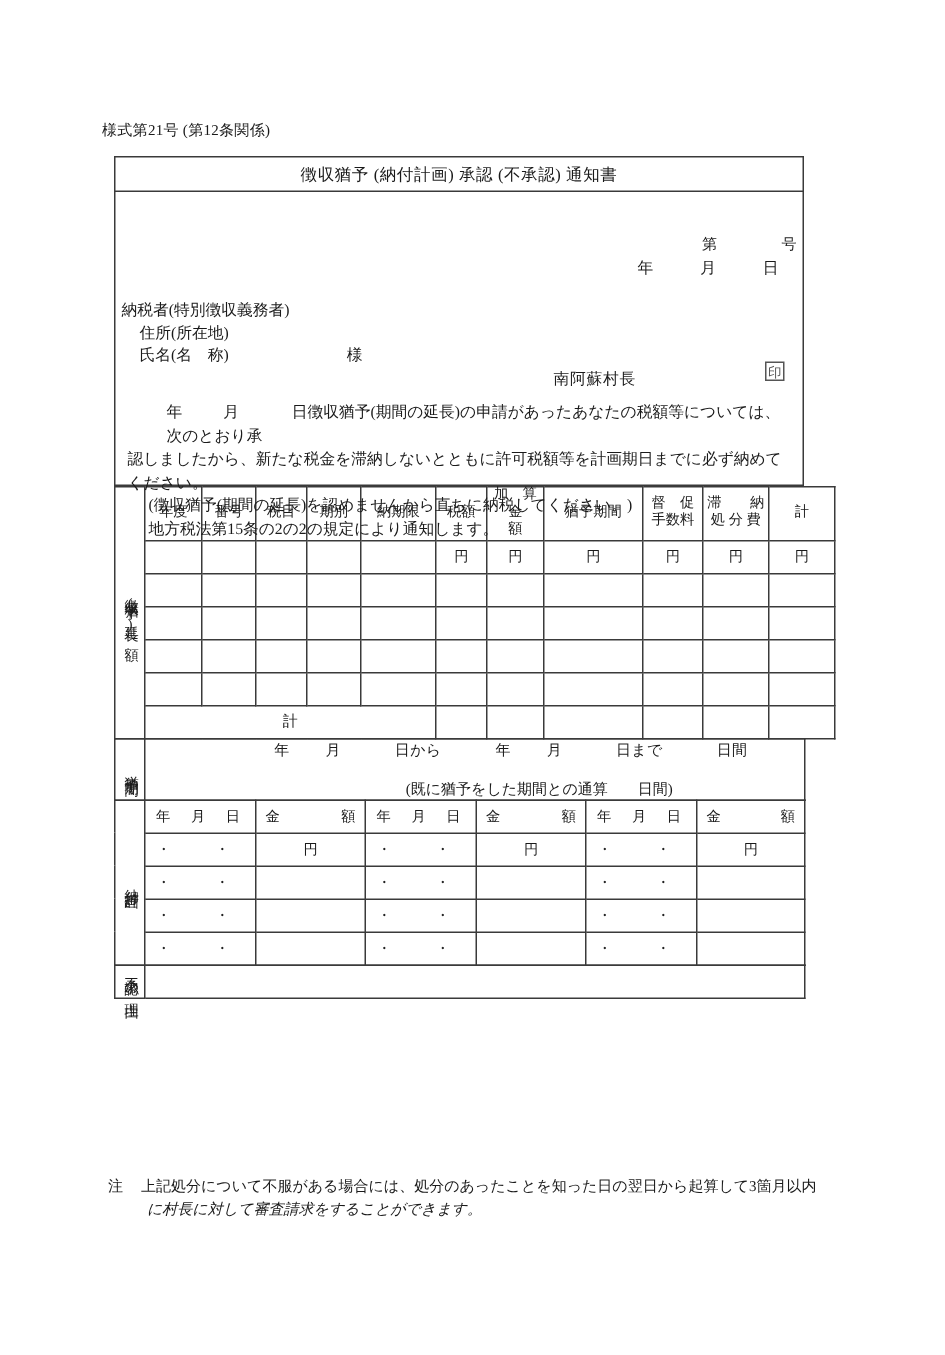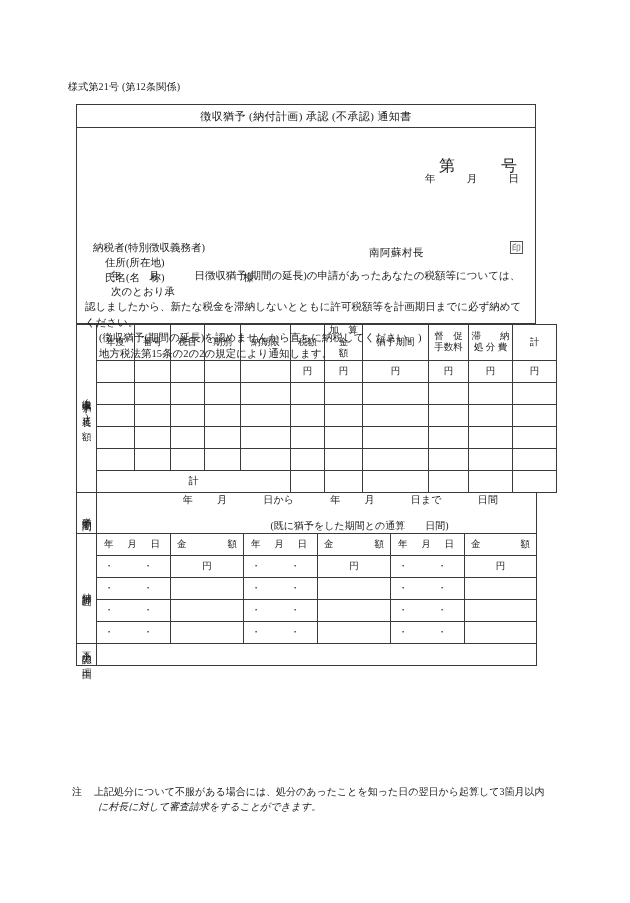--- a/index.html
+++ b/index.html
@@ -42,31 +42,31 @@
   
   .head-box {
     border-left: 1px solid #3a3a3a;
     border-right: 1px solid #3a3a3a;
     border-bottom: 1px solid #3a3a3a;
     position: relative;
     height: 196px;
     font-size: 10.5px;
   }
   .docno {
-    position: absolute; right: 18px; top: 28px;
-    font-size: 16px; white-space: nowrap;
+    position: absolute; right: 4px; top: 28px;
+    font-size: 10px; white-space: nowrap;
   }
   .docno span.gap { display: inline-block; width: 38px; }
   .docdate {
     position: absolute; right: 16px; top: 44px;
     font-size: 10.5px; white-space: nowrap;
   }
   .docdate span.gap { display: inline-block; width: 26px; }
 
-  .addressee { position: absolute; left: 16px; top: 72px; line-height: 15px; margin-top: 40px; }
+  .addressee { position: absolute; left: 4px; top: 72px; line-height: 15px; }
   .addressee .l2 { padding-left: 12px; }
   .addressee .l3 { padding-left: 12px; }
   .addressee .sama { display: inline-block; margin-left: 76px; }
 
   .issuer {
     position: absolute; left: 292px; top: 118px;
     font-size: 10.5px; letter-spacing: 0.5px;
   }
   .seal {
     position: absolute; right: 12px; top: 113px;

